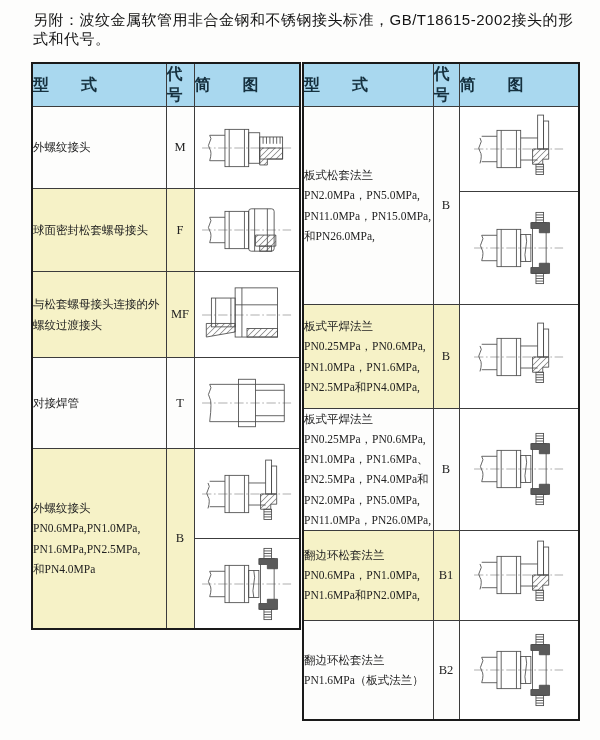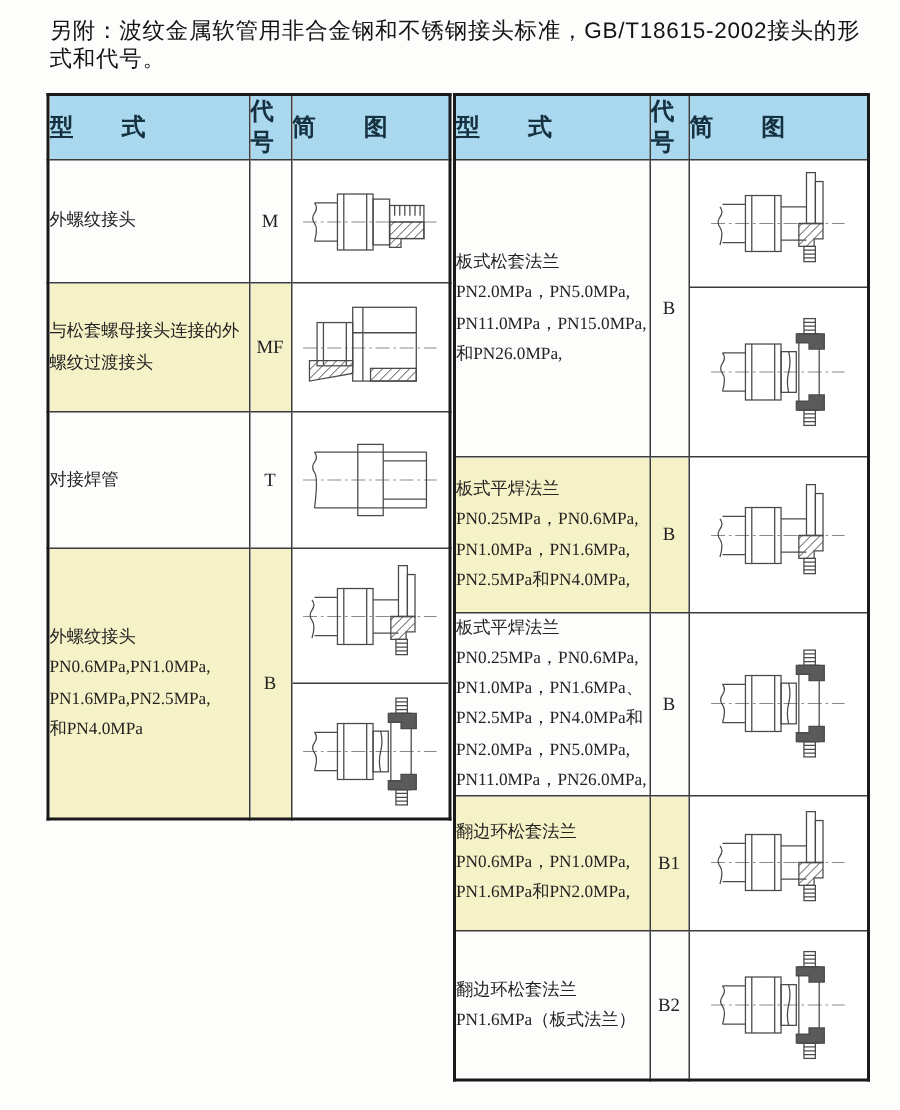--- a/index.html
+++ b/index.html
@@ -84,20 +84,42 @@
               <line x1="79" y1="33" x2="79" y2="41" stroke="#4a4a4a" stroke-width="1" fill="none"></line>
               <line x1="83" y1="33" x2="83" y2="41" stroke="#4a4a4a" stroke-width="1" fill="none"></line>
               <line x1="87" y1="33" x2="87" y2="41" stroke="#4a4a4a" stroke-width="1" fill="none"></line>
               <line x1="91" y1="33" x2="91" y2="41" stroke="#4a4a4a" stroke-width="1" fill="none"></line>
               <line x1="95" y1="33" x2="95" y2="41" stroke="#4a4a4a" stroke-width="1" fill="none"></line>
               <path d="M71 46 L98 46 L98 59 L80 59 L80 66 L71 66 Z" stroke="#4a4a4a" stroke-width="1" fill="url(#hx)"></path>
             </svg>
           </div>
         </td>
   </tr>
+  <tr style="height:83px">
+    <td class="type-cell" data-hl="true">球面密封松套螺母接头</td>
+    <td class="code-cell" data-hl="true">F</td>
+    <td class="diag-cell">
+          <div class="diag-box">
+            <svg class="fit" width="100" height="78" viewBox="0 0 112 92" preserveAspectRatio="xMidYMid meet">
+              <line x1="3" y1="46" x2="108" y2="46" stroke="#8a8a8a" stroke-width="0.8" stroke-dasharray="11 3 2 3"></line>
+              <path d="M12 31 q3 4 0 8 t0 8 t0 14" stroke="#4a4a4a" stroke-width="1" fill="none"></path>
+              <line x1="12" y1="31" x2="30" y2="31" stroke="#4a4a4a" stroke-width="1" fill="none"></line>
+              <line x1="12" y1="61" x2="30" y2="61" stroke="#4a4a4a" stroke-width="1" fill="none"></line>
+              <rect x="30" y="24" width="28" height="44" stroke="#4a4a4a" stroke-width="1" fill="none"></rect>
+              <line x1="35" y1="24" x2="35" y2="68" stroke="#4a4a4a" stroke-width="1" fill="none"></line>
+              <line x1="53" y1="24" x2="53" y2="68" stroke="#4a4a4a" stroke-width="1" fill="none"></line>
+              <rect x="58" y="21" width="30" height="50" rx="3" stroke="#4a4a4a" stroke-width="1" fill="none"></rect>
+              <line x1="65" y1="21" x2="65" y2="71" stroke="#4a4a4a" stroke-width="1" fill="none"></line>
+              <line x1="80" y1="21" x2="80" y2="71" stroke="#4a4a4a" stroke-width="1" fill="none"></line>
+              <path d="M66 52 L90 52 L90 65 L66 65 Z" stroke="#4a4a4a" stroke-width="1" fill="url(#hx)"></path>
+              <rect x="71" y="65" width="14" height="6" stroke="#4a4a4a" stroke-width="1" fill="url(#hx)"></rect>
+            </svg>
+          </div>
+        </td>
+  </tr>
   <tr style="height:86px">
     <td class="type-cell" data-hl="true">与松套螺母接头连接的外螺纹过渡接头</td>
     <td class="code-cell" data-hl="true">MF</td>
     <td class="diag-cell">
           <div class="diag-box">
             <svg class="fit" width="100" height="78" viewBox="0 0 112 92" preserveAspectRatio="xMidYMid meet">
               <line x1="3" y1="46" x2="108" y2="46" stroke="#8a8a8a" stroke-width="0.8" stroke-dasharray="11 3 2 3"></line>
               <rect x="14" y="26" width="28" height="34" stroke="#4a4a4a" stroke-width="1" fill="none"></rect>
               <line x1="19" y1="26" x2="19" y2="60" stroke="#4a4a4a" stroke-width="1" fill="none"></line>
               <line x1="37" y1="26" x2="37" y2="60" stroke="#4a4a4a" stroke-width="1" fill="none"></line>

